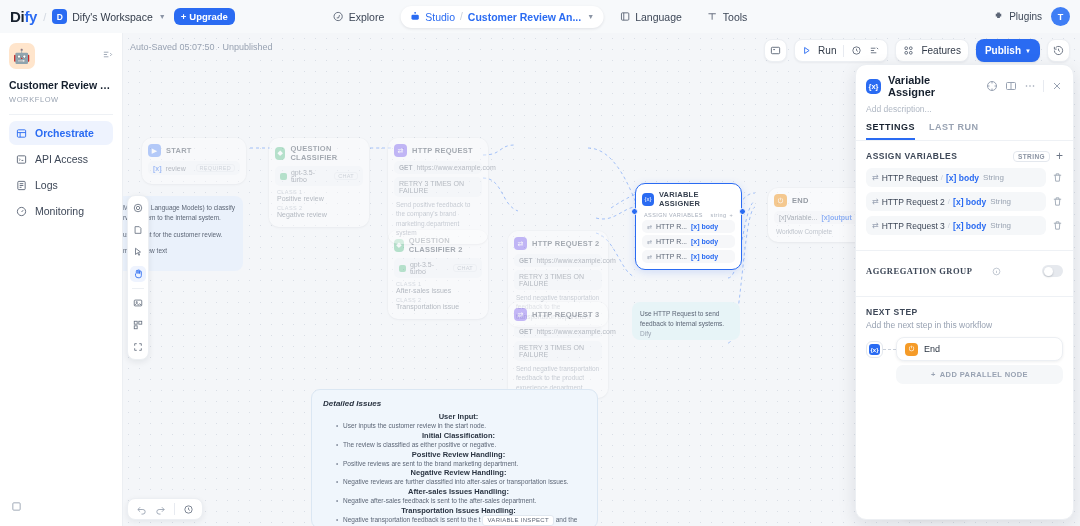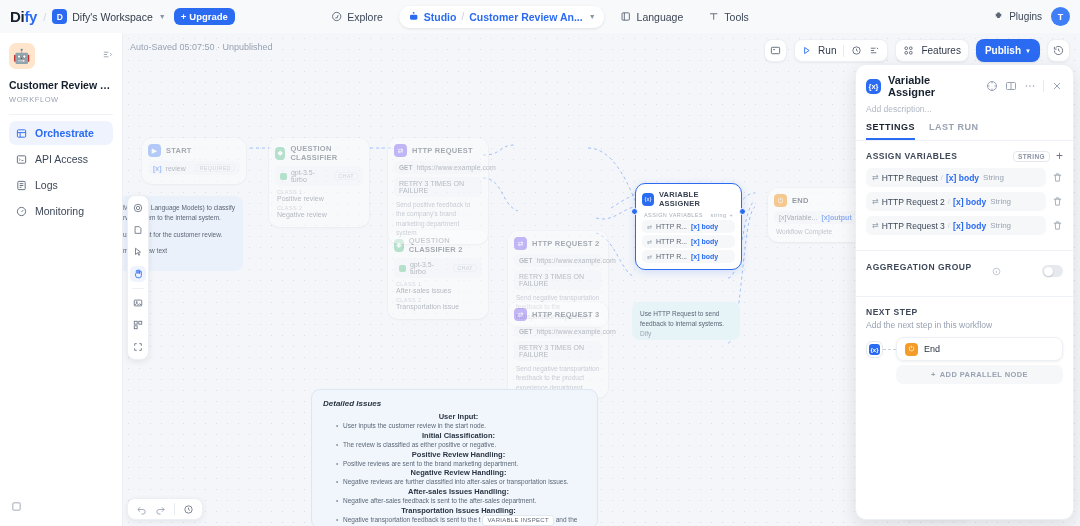--- a/index.html
+++ b/index.html
@@ -36,21 +36,21 @@
   .nav-center {
     position: absolute; left: 50%; transform: translateX(-50%);
     display: flex; align-items: center; gap: 7px;
   }
   .nav-item {
     display: flex; align-items: center; gap: 5px;
     font-size: 10.5px; color: #3d4757; padding: 5px 9px; border-radius: 16px;
     cursor: pointer; white-space: nowrap;
   }
   .nav-item.active { background: #fff; box-shadow: 0 1px 3px rgba(16,24,40,.10); }
-  .nav-item.active .lbl { color: #2a6bf2; font-weight: 700; }
+  .nav-item.active .lbl { color: #2a6bf2; font-weight: 400; }
   .nav-sep { color: #c9d0da; font-size: 10px; }
   .nav-app { color: #2a6bf2; font-weight: 600; font-size: 10.5px; }
   .header-right {
     position: absolute; right: 10px; display: flex; align-items: center; gap: 9px;
   }
   .plugins { display: flex; align-items: center; gap: 5px; font-size: 10px; color: #3d4757; cursor: pointer; }
   .avatar {
     width: 19px; height: 19px; border-radius: 50%; background: #3f7ef5;
     color: #fff; font-size: 9px; font-weight: 600;
     display: flex; align-items: center; justify-content: center;
@@ -256,21 +256,21 @@
   .vb-node { font-size: 8.5px; color: #3d4757; }
   .vb-slash { color: #c9d0da; font-size: 8px; }
   .vb-var { font-size: 8.5px; color: #2a6bf2; font-weight: 700; }
   .vb-type { font-size: 8px; color: #9aa4b2; margin-left: 1px; }
   .trash { color: #9aa4b2; cursor: pointer; display: flex; }
   .p-div { height: 1px; background: #eef1f5; margin: 6px 0 0; }
   .agg {
     display: flex; align-items: center; justify-content: space-between;
     padding: 11px 10px 10px;
   }
-  .agg-l { display: flex; align-items: flex-start; gap: 20px; }
+  .agg-l { display: flex; align-items: center; gap: 20px; font-family: Liberation Serif, serif; }
   .toggle {
     width: 21px; height: 12px; border-radius: 7px; background: #e6e9ee;
     position: relative; cursor: pointer;
   }
   .toggle::after {
     content: ""; position: absolute; left: 1.5px; top: 1.5px;
     width: 9px; height: 9px; border-radius: 50%; background: #fff;
     box-shadow: 0 1px 2px rgba(16,24,40,.2);
   }
   .nextstep { padding: 10px 10px 0; }

